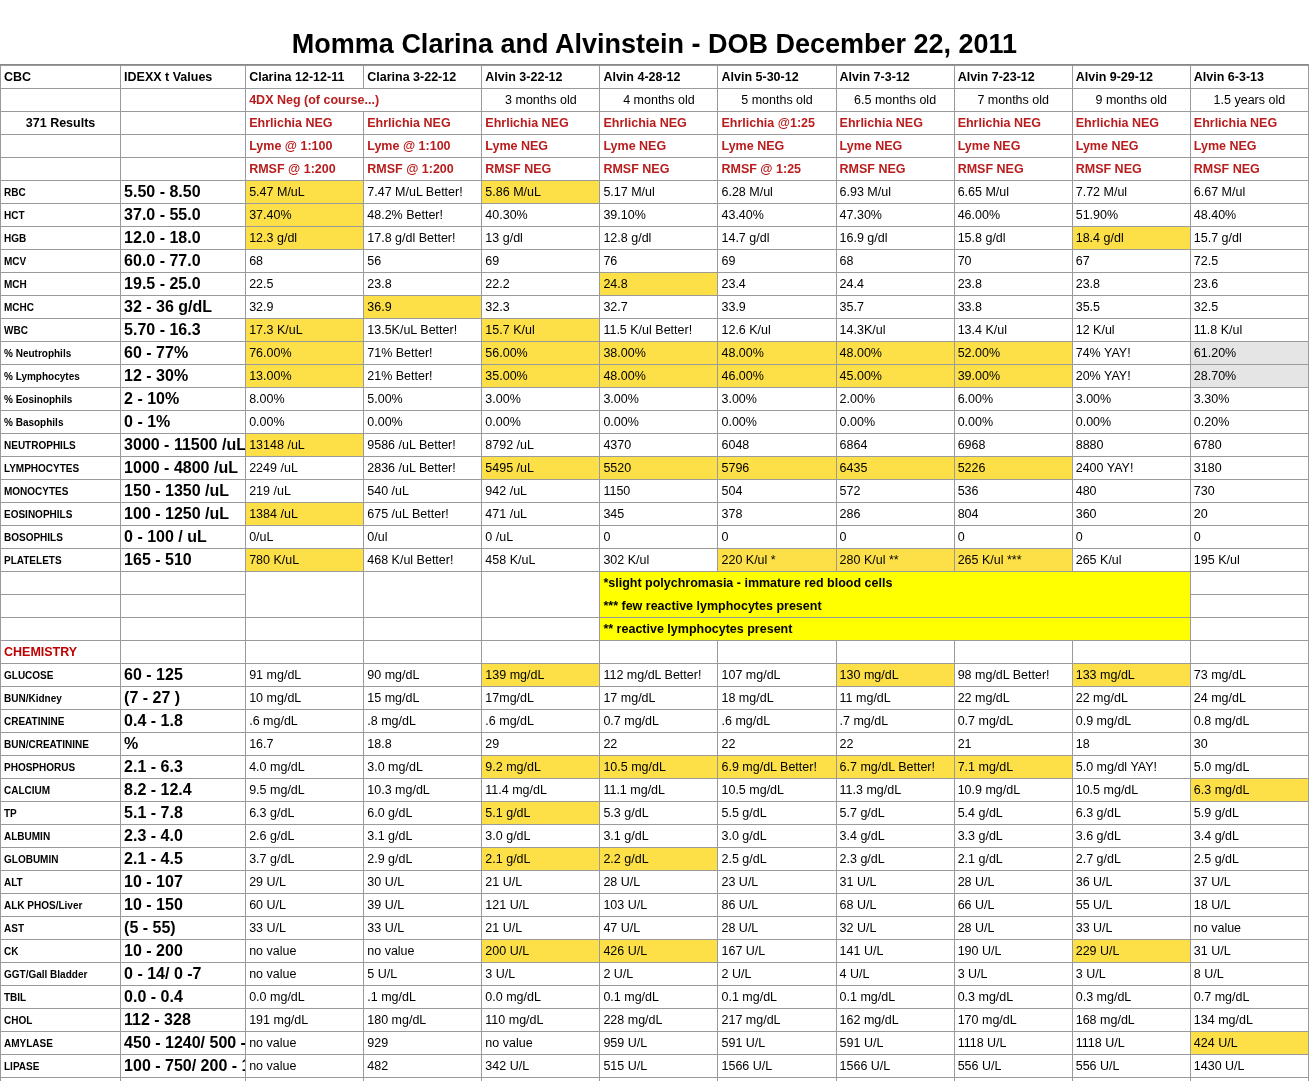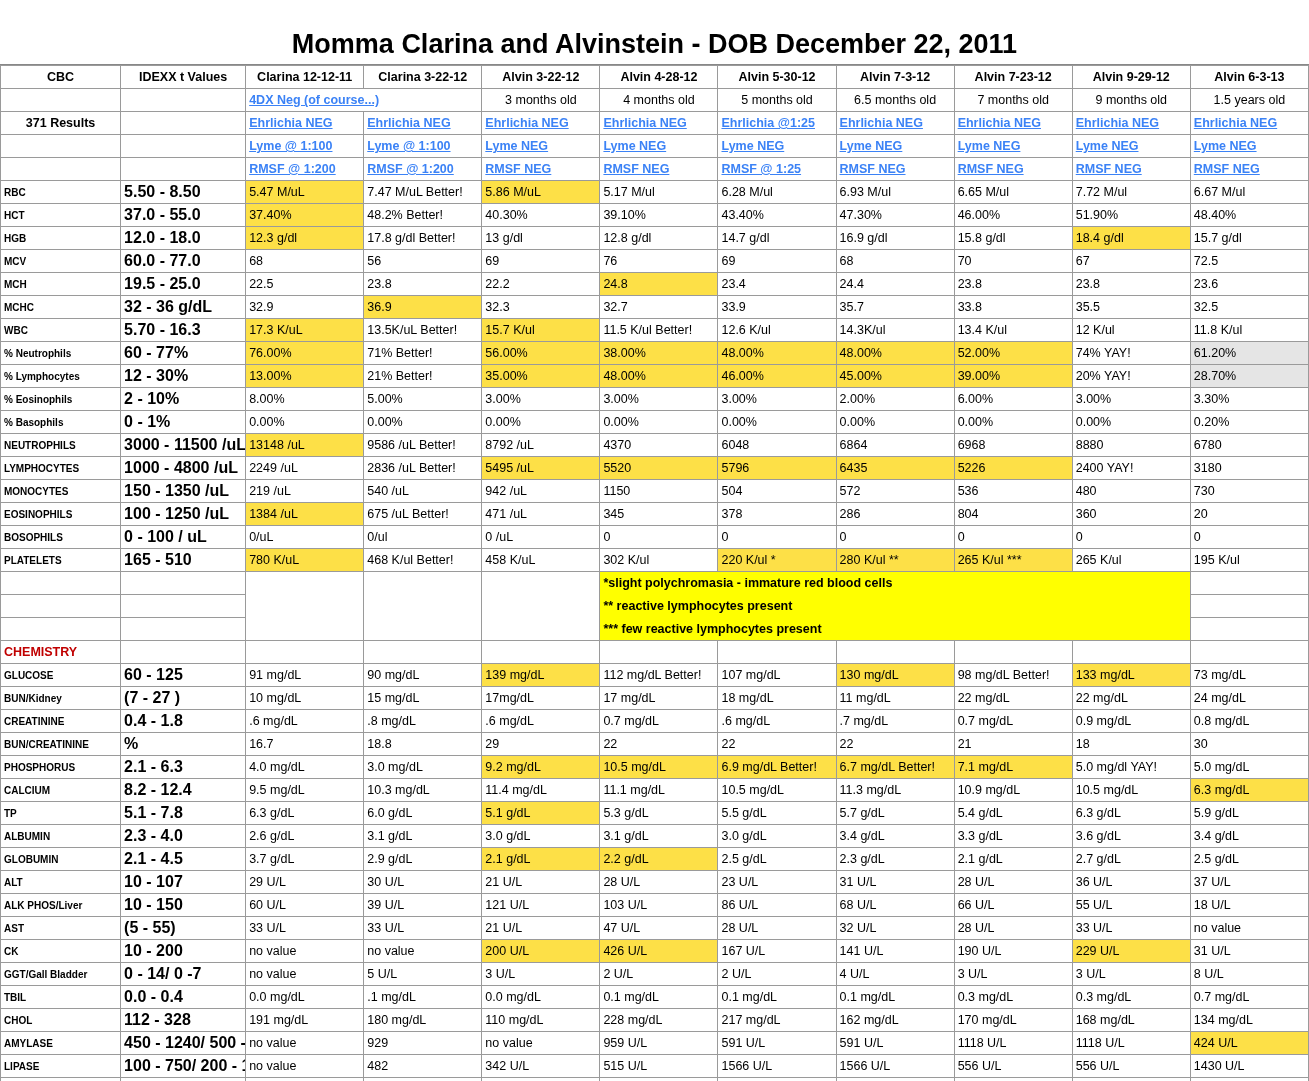--- a/index.html
+++ b/index.html
@@ -20,23 +20,23 @@
     font-size:12.5px;
     padding:1px 3px;
     height:20px;
     vertical-align:middle;
     overflow:hidden;
     white-space:nowrap;
   }
   .c0{width:120px;}
   .c1{width:125px;}
   .col{width:118px;}
-  .hdr{text-align:center;font-weight:bold;}
+  .hdr{text-align:left;font-weight:bold;}
   .bold{font-weight:bold;}
-  .red{color:#3b82f6;font-weight:bold;text-decoration:underline;}
+  .red{color:#b91c1c;font-weight:bold;}
   .yel{background:#fde047;}
   .peach{background:#e5e5e5;}
   .ctr{text-align:center;}
   .small{font-size:16px;}
   .spanner{background:#ffff00;font-weight:bold;}
   .rowlabel{font-weight:bold;font-size:10px;border-radius:7px;}
   .chem{color:#c00000;font-weight:bold;}
 </style>
 </head>
 <body>
@@ -350,33 +350,33 @@
           <td></td>
           <td style="border-bottom:none;"></td>
           <td style="border-bottom:none;"></td>
           <td style="border-bottom:none;"></td>
           <td class="spanner" colspan="5" style="border-bottom:none;">*slight polychromasia - immature red blood cells</td>
           <td></td>
         </tr>
         <tr>
           <td></td>
           <td></td>
+          <td style="border-top:none;"></td>
+          <td style="border-top:none;"></td>
+          <td style="border-top:none;"></td>
+          <td class="spanner" colspan="5" style="border-top:none;">*** few reactive lymphocytes present</td>
+          <td></td>
+        </tr>
+        <tr>
+          <td></td>
+          <td></td>
           <td style="border-top:none;border-bottom:none;"></td>
           <td style="border-top:none;border-bottom:none;"></td>
           <td style="border-top:none;border-bottom:none;"></td>
           <td class="spanner" colspan="5" style="border-top:none;border-bottom:none;">** reactive lymphocytes present</td>
-          <td></td>
-        </tr>
-        <tr>
-          <td></td>
-          <td></td>
-          <td style="border-top:none;"></td>
-          <td style="border-top:none;"></td>
-          <td style="border-top:none;"></td>
-          <td class="spanner" colspan="5" style="border-top:none;">*** few reactive lymphocytes present</td>
           <td></td>
         </tr>
         <tr>
           <td class="chem" style="">CHEMISTRY</td>
           <td></td>
           <td></td>
           <td></td>
           <td></td>
           <td></td>
           <td></td>

